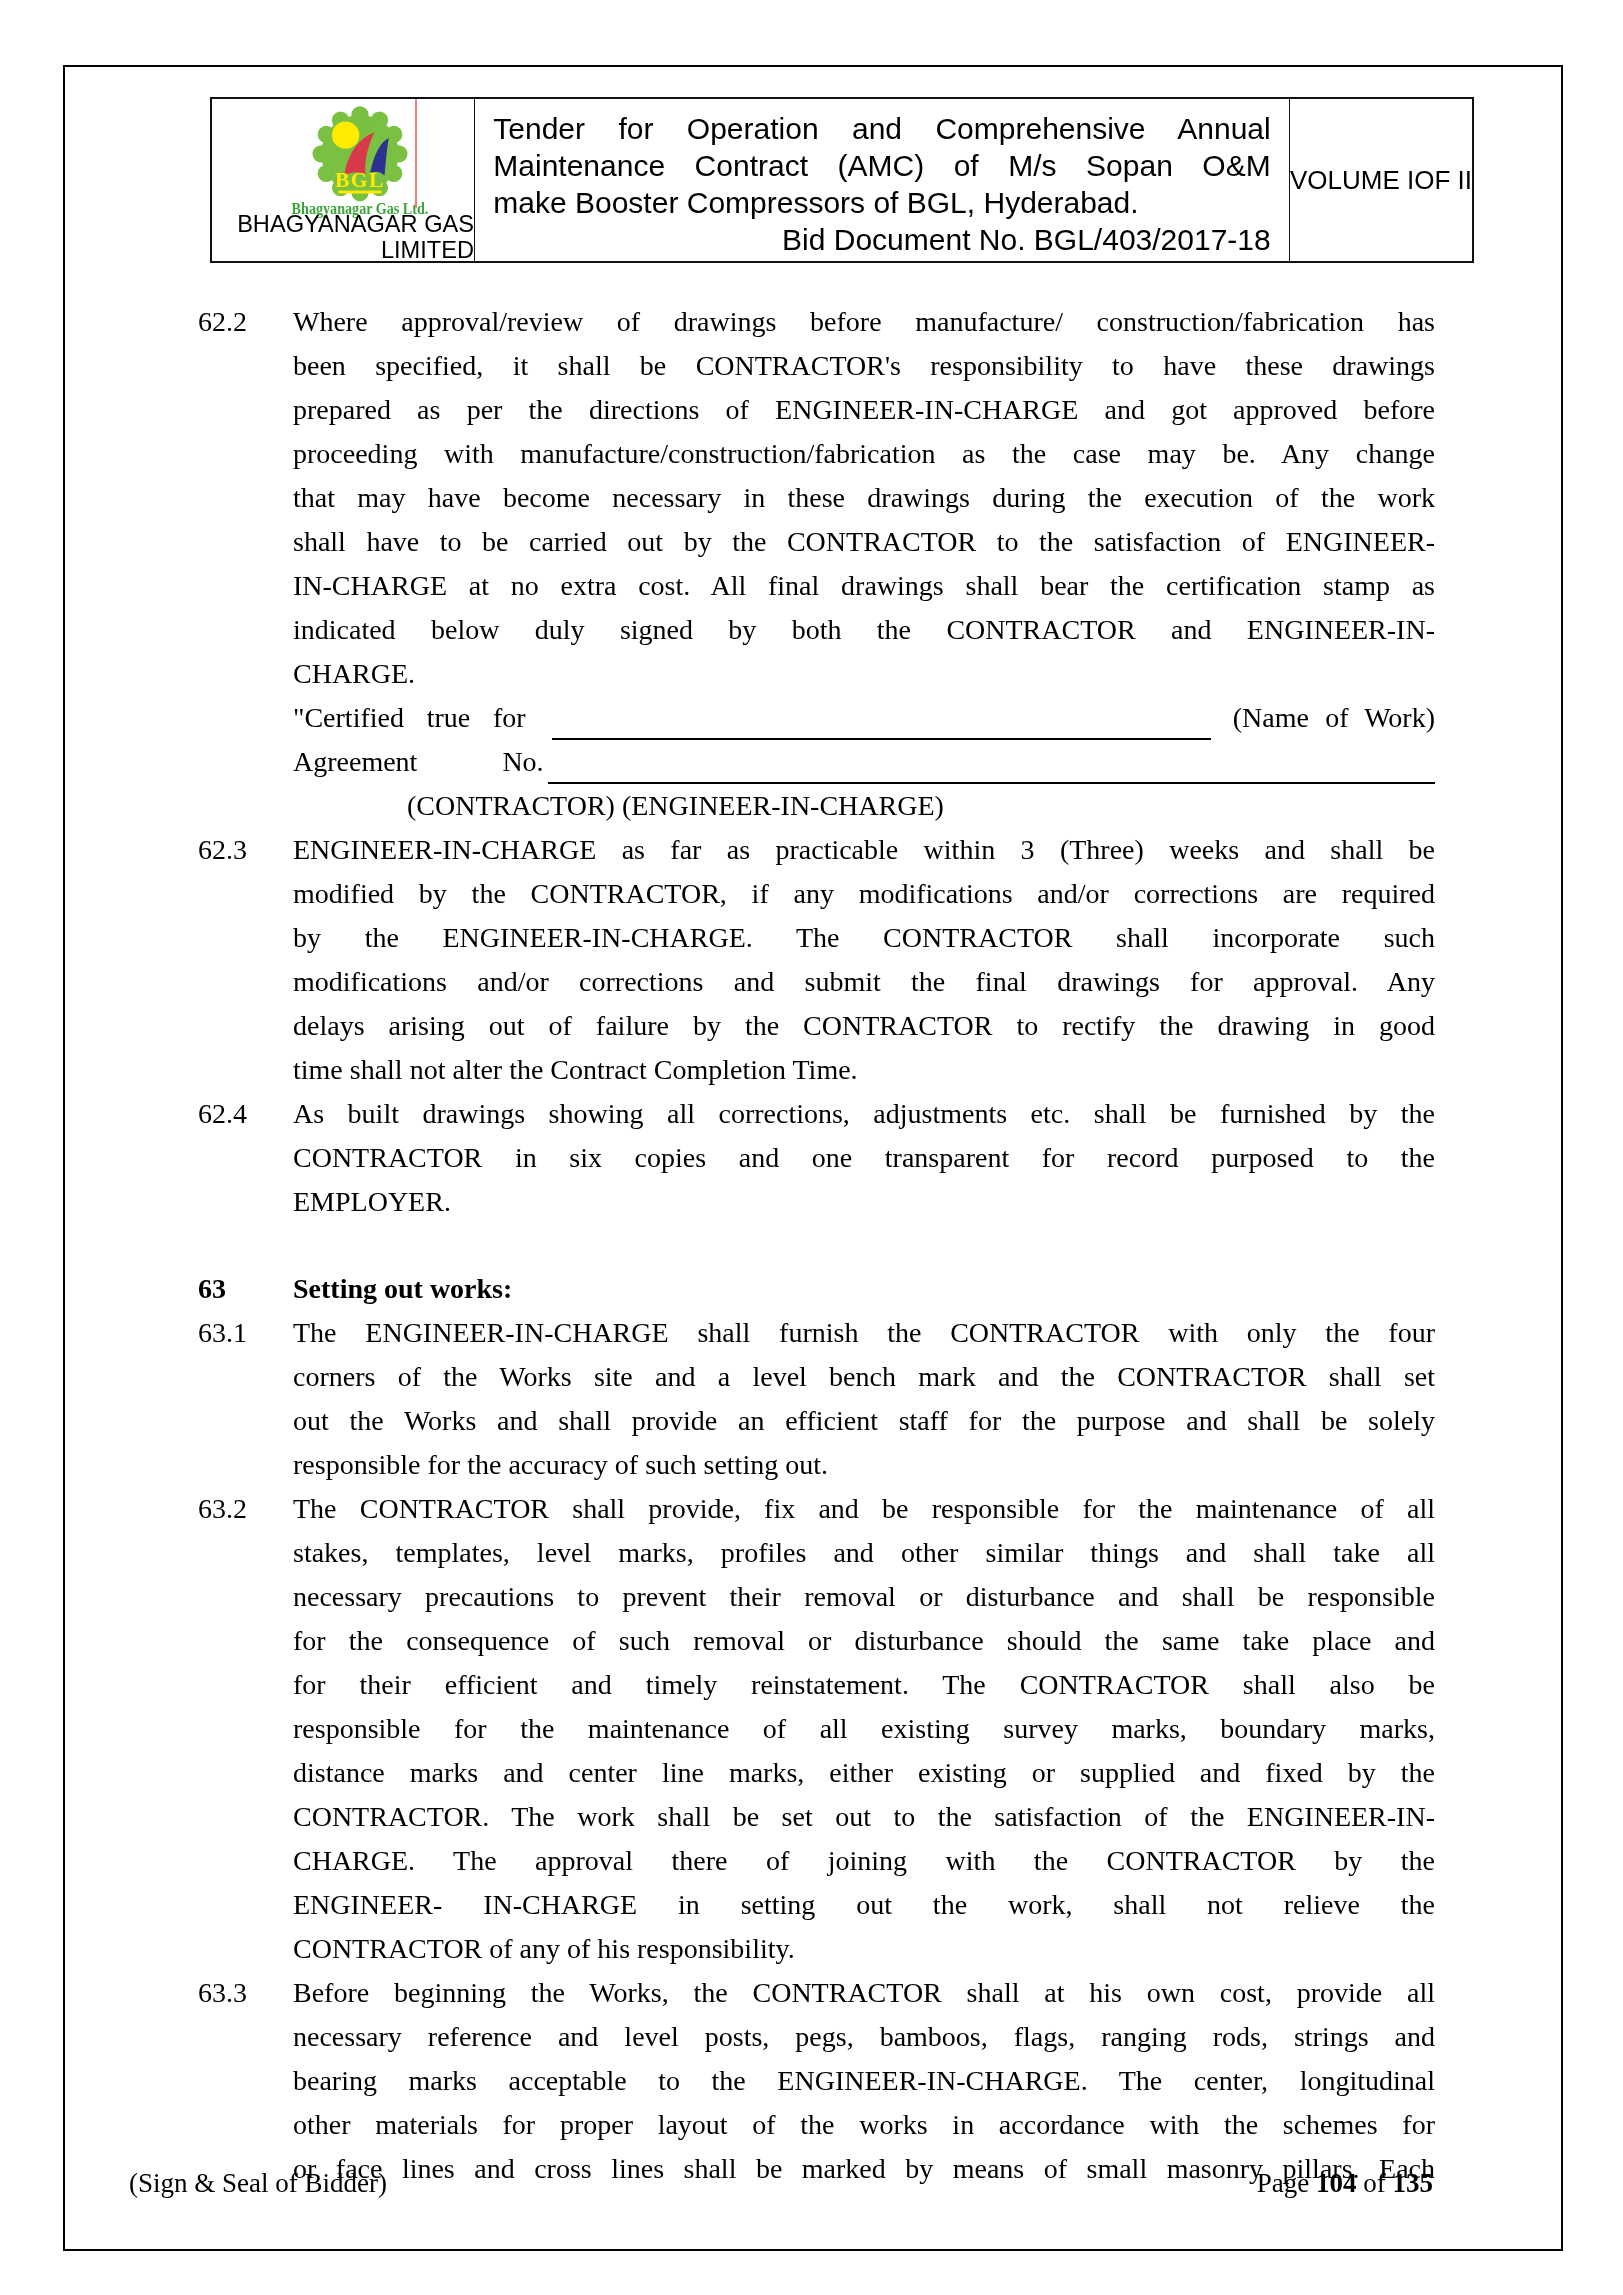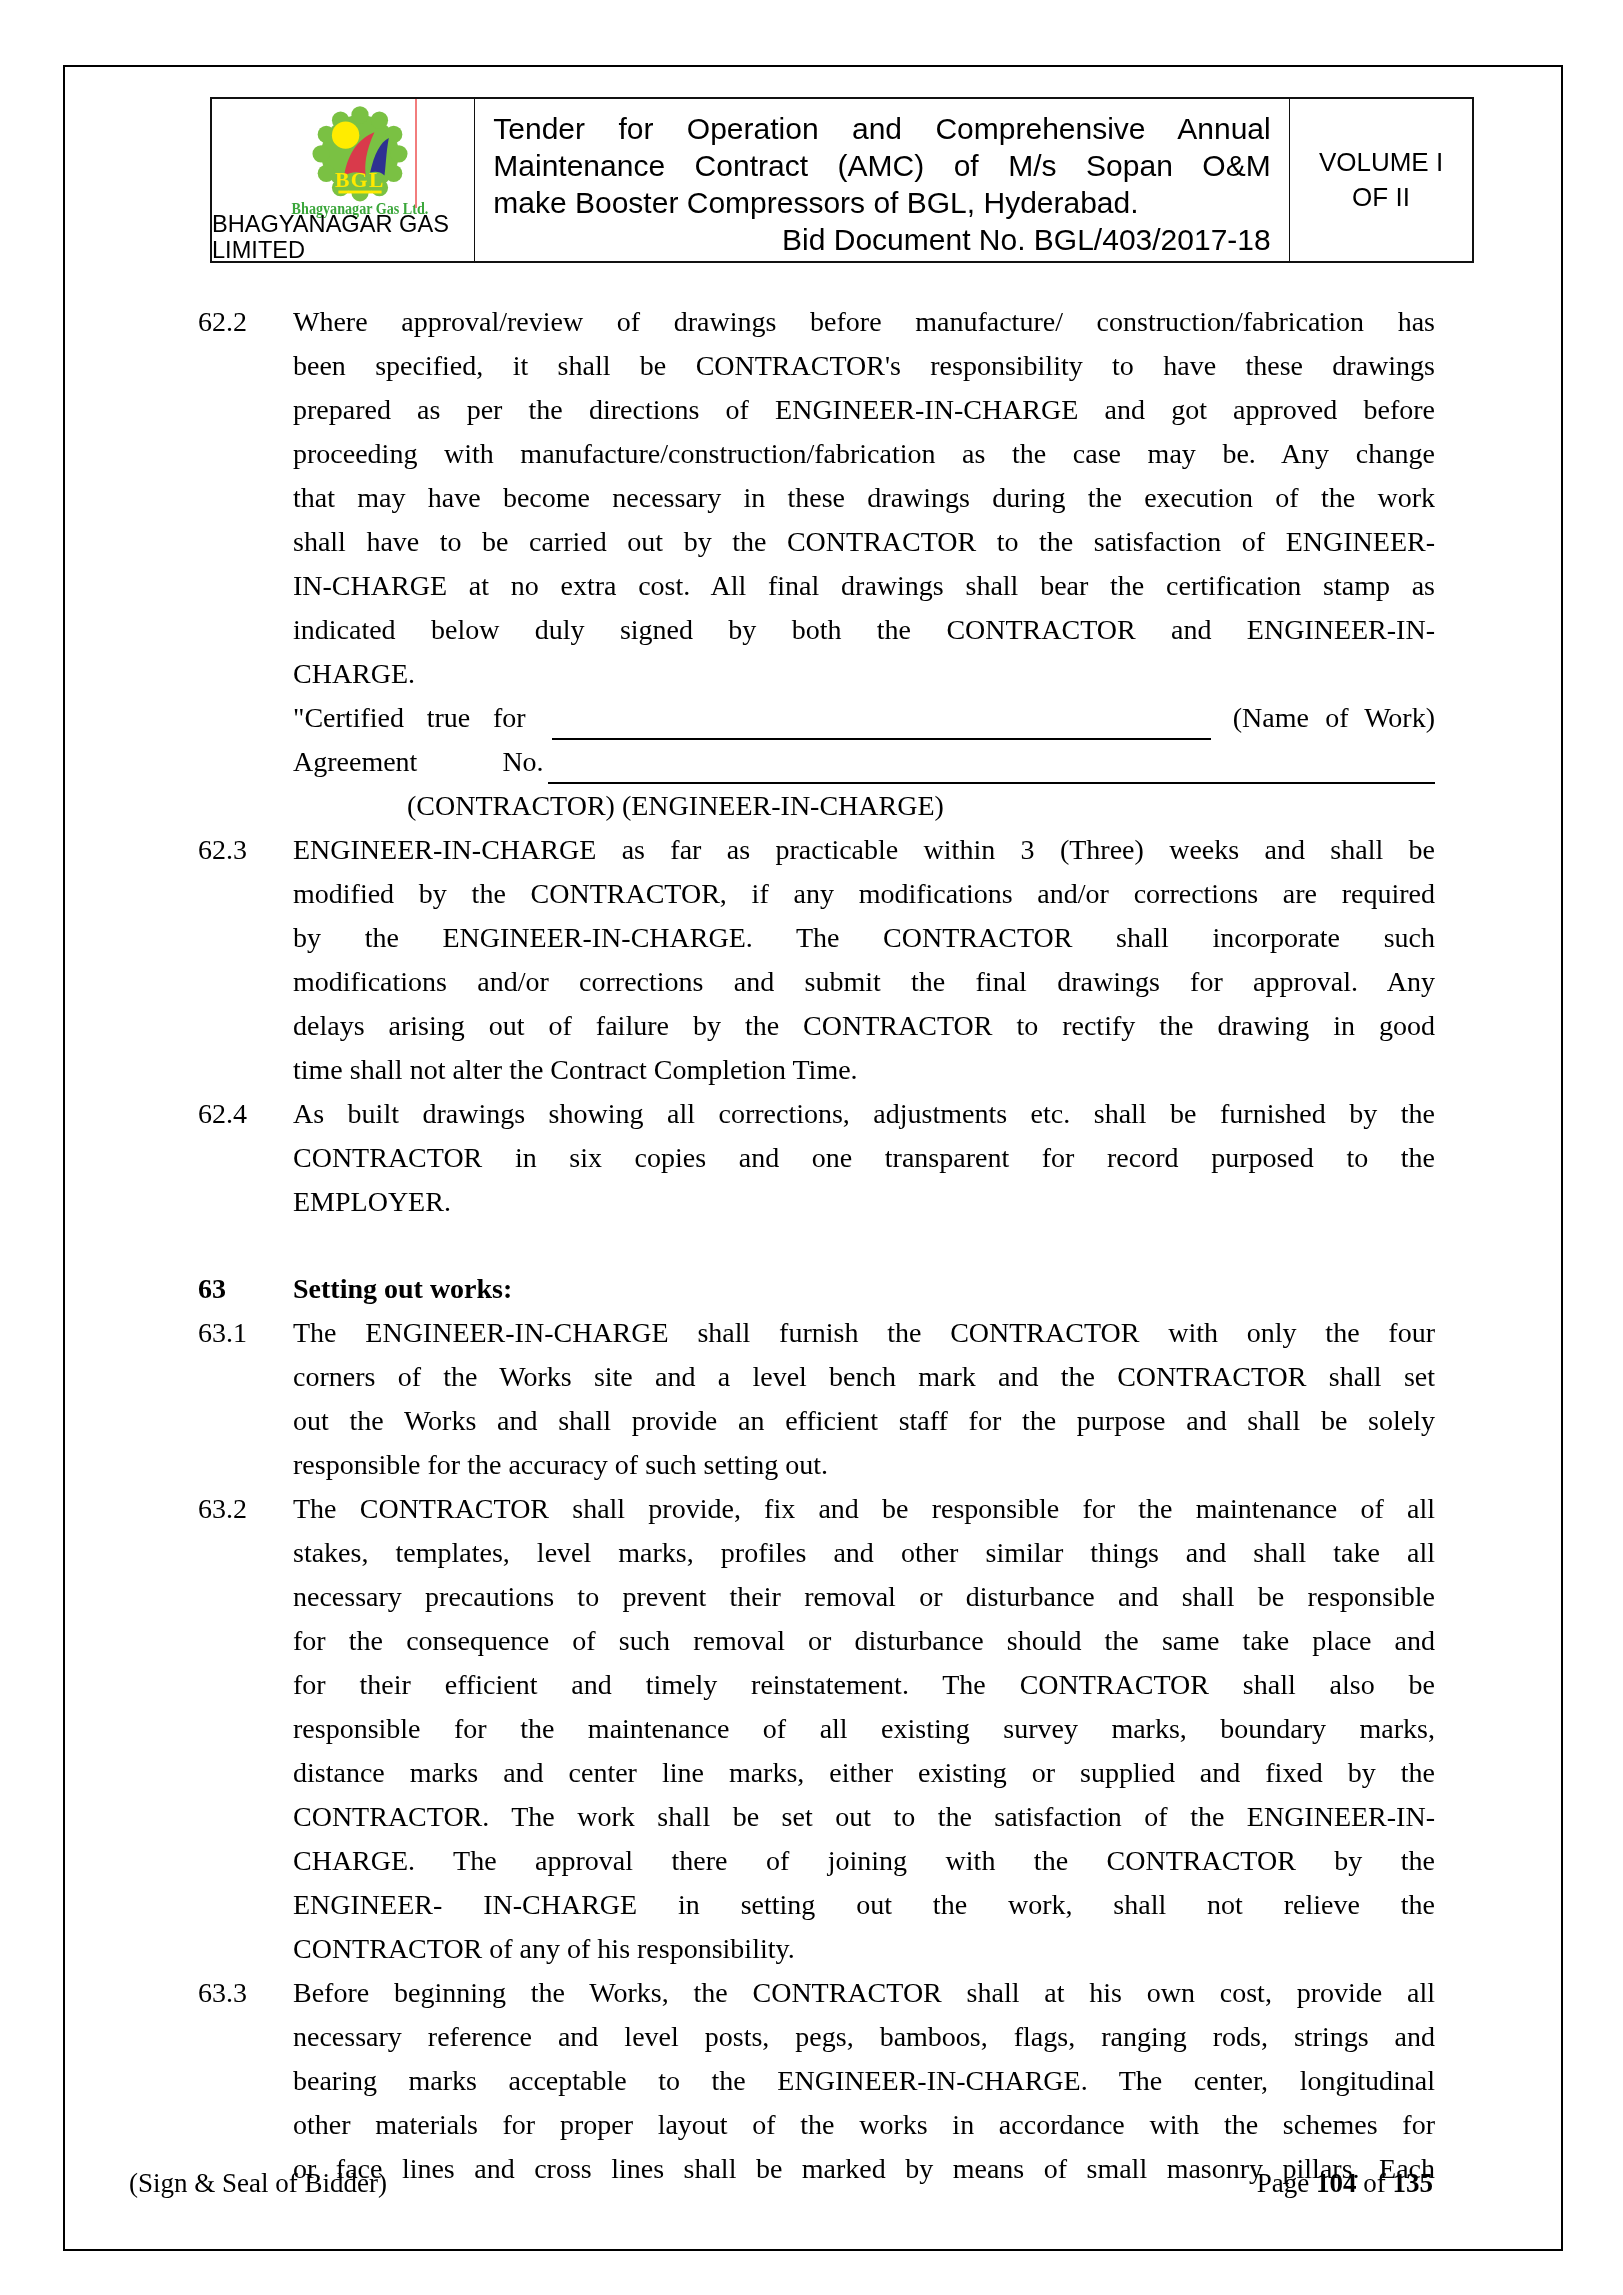--- a/index.html
+++ b/index.html
@@ -13,24 +13,24 @@
     border:2.6px solid #000; box-sizing:border-box; background:#fff;
   }
   
   .header-table {
     position:absolute; left:145px; top:30px; width:1264px; height:166px;
     border:2px solid #111; box-sizing:border-box; display:flex; background:#fff;
   }
   .cell { box-sizing:border-box; position:relative; }
   .cell-logo { width:262px; }
   .cell-title { width:816px; border-left:1.3px solid #111; border-right:1.3px solid #111; padding:10.5px 18.3px 5.2px 18.3px; }
-  .cell-vol { flex:1; display:flex; flex-direction:column; align-items:center; justify-content:center; }
+  .cell-vol { flex:1; display:flex; flex-direction:row; align-items:center; justify-content:center; }
   .logo-svg { position:absolute; left:76px; top:6.5px; }
   .red-rule { position:absolute; left:203px; top:0px; width:2px; height:109px; background:#f27d7d; }
-  .company { position:absolute; left:0; right:0; top:113px; text-align:left;
+  .company { position:absolute; left:0; right:0; top:113px; text-align:right;
     font-family:"Liberation Sans", sans-serif; font-size:23.6px; line-height:25.5px; letter-spacing:0px; }
   .title-line { font-family:"Liberation Sans", sans-serif; font-size:30px; line-height:37px; white-space:normal; }
   .tl-just { text-align:justify; text-align-last:justify; }
   .tl-left { text-align:left; }
   .tl-center { text-align:right; }
   .vol-line { font-family:"Liberation Sans", sans-serif; font-size:26px; line-height:35px; }
   
   .content { position:absolute; left:133px; top:233px; width:1237px; }
   .para { display:grid; grid-template-columns:95px 1142px; }
   .pnum { font-size:28px; line-height:44px; }

